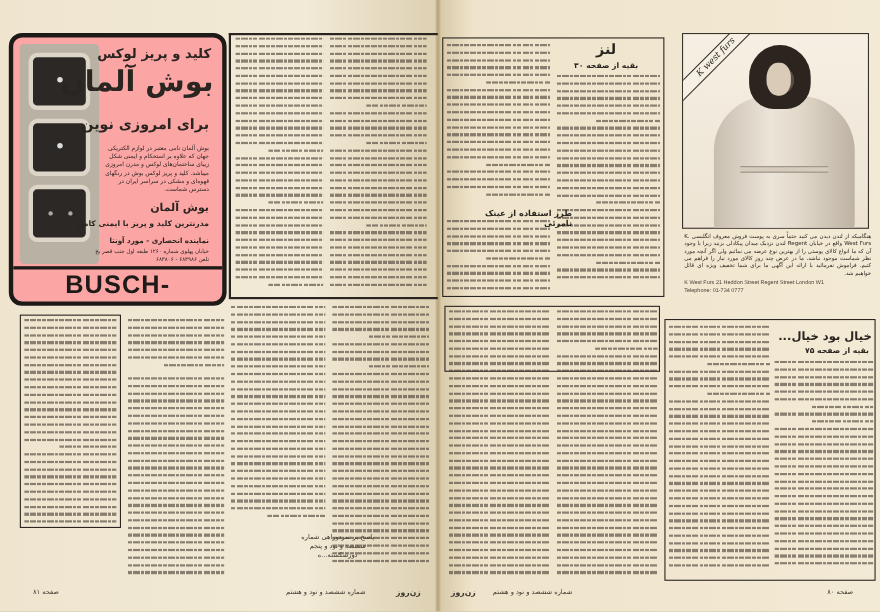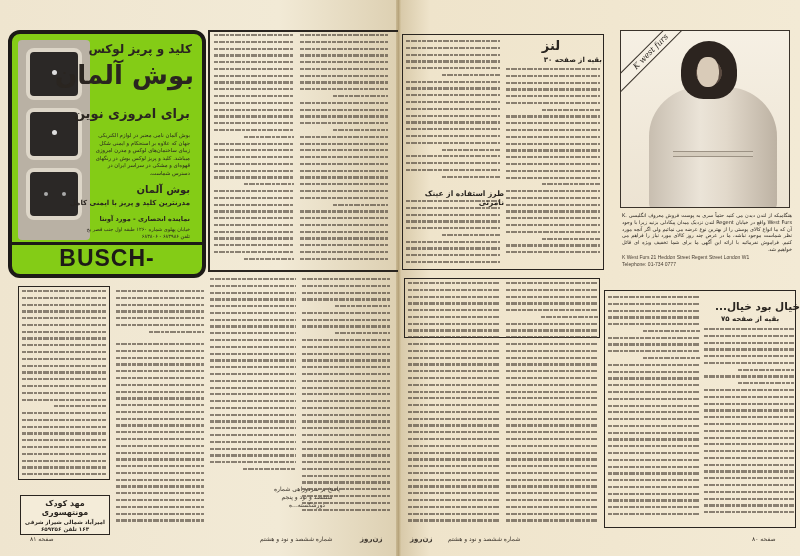--- a/index.html
+++ b/index.html
@@ -13,21 +13,21 @@
   .fold { position: absolute; left: 396px; top: 0; width: 5px; height: 556px; background: linear-gradient(90deg, #c9b994, #b7a47c, #d8c9a6); }
   .lines { position: absolute; overflow: hidden; }
   .lines i { display: block; height: 2.2px; margin-bottom: 4.6px; background: repeating-linear-gradient(90deg, #4a4036 0 4px, transparent 4px 5px, #4a4036 5px 11px, transparent 11px 12px, #4a4036 12px 15px, transparent 15px 16px); opacity: .62; }
   .lines i.short { width: 62%; margin-left: auto; }
   .lines i.gap { background: none; height: 1px; }
 
   .box { position: absolute; border: 1.5px solid #2a2520; }
   .rule { position: absolute; background: #2a2520; }
 
   
-  .ad-bj { position: absolute; left: 8px; top: 30px; width: 198px; height: 248px; border: 4px solid #1d1a17; border-radius: 12px; background: #84cc16; overflow: hidden; }
+  .ad-bj { position: absolute; left: 8px; top: 30px; width: 198px; height: 248px; border: 4px solid #1d1a17; border-radius: 12px; background: #fca5a5; overflow: hidden; }
   .bj-strip { position: absolute; left: 6px; top: 6px; width: 72px; height: 200px; background: #b9b1a4; border-radius: 4px; }
   .bj-switch { position: absolute; left: 8px; width: 56px; height: 52px; background: #2b2826; border-radius: 8px; border: 4px solid #ddd6c8; }
   .bj-switch .dot { position: absolute; left: 22px; top: 18px; width: 5px; height: 5px; border-radius: 50%; background: #ddd; }
   .bj-socket .hole { position: absolute; width: 4px; height: 4px; border-radius: 50%; background: #aaa; top: 20px; }
   .bj-title-1 { position: absolute; right: 10px; top: 8px; font-size: 12px; font-weight: bold; direction: rtl; }
   .bj-title-big { position: absolute; right: 8px; top: 26px; font-size: 26px; font-weight: bold; direction: rtl; letter-spacing: -1px; }
   .bj-title-3 { position: absolute; right: 12px; top: 72px; font-size: 13px; font-weight: bold; direction: rtl; }
   .bj-body { position: absolute; right: 12px; top: 98px; width: 100px; font-size: 5.4px; line-height: 7.6px; direction: rtl; text-align: right; }
   .bj-title-4 { position: absolute; right: 12px; top: 150px; font-size: 10px; font-weight: bold; direction: rtl; }
   .bj-title-5 { position: absolute; right: 12px; top: 165px; font-size: 7px; font-weight: bold; direction: rtl; }
@@ -36,26 +36,26 @@
   .bj-brand { position: absolute; left: 0; right: 0; bottom: 4px; height: 28px; border-top: 3px solid #1d1a17; text-align: center; font-family: "Liberation Sans", sans-serif; font-weight: bold; font-size: 23px; line-height: 26px; letter-spacing: 1px; color: #1d1a17; }
 
   
   .ad-kg { position: absolute; left: 20px; top: 495px; width: 90px; height: 40px; border: 1.5px solid #2a2520; background: #f4ecd9; direction: rtl; text-align: center; }
   .ad-kg .t1 { font-size: 8px; font-weight: bold; margin-top: 3px; }
   .ad-kg .t2 { font-size: 5.6px; font-weight: bold; margin-top: 2px; }
   .ad-kg .t3 { font-size: 5.6px; font-weight: bold; margin-top: 1px; }
 
   
   .lenz-title { position: absolute; left: 500px; top: 38px; width: 102px; text-align: center; font-size: 13px; font-weight: bold; direction: rtl; }
-  .lenz-sub { position: absolute; left: 500px; top: 56px; width: 102px; text-align: right; font-size: 7px; font-weight: bold; direction: rtl; }
-  .lenz-subhead { position: absolute; left: 412px; top: 189px; width: 92px; text-align: right; font-size: 7.5px; font-weight: bold; direction: rtl; }
+  .lenz-sub { position: absolute; left: 500px; top: 56px; width: 102px; text-align: center; font-size: 7px; font-weight: bold; direction: rtl; }
+  .lenz-subhead { position: absolute; left: 428px; top: 189px; width: 92px; text-align: right; font-size: 7.5px; font-weight: bold; direction: rtl; }
 
   
-  .kh-title { position: absolute; left: 700px; top: 300px; width: 100px; text-align: right; font-size: 10.5px; font-weight: bold; direction: rtl; }
-  .kh-sub { position: absolute; left: 710px; top: 315px; width: 80px; text-align: center; font-size: 7px; font-weight: bold; direction: rtl; }
+  .kh-title { position: absolute; left: 700px; top: 300px; width: 100px; text-align: center; font-size: 10.5px; font-weight: bold; direction: rtl; }
+  .kh-sub { position: absolute; left: 710px; top: 315px; width: 80px; text-align: right; font-size: 7px; font-weight: bold; direction: rtl; }
 
   
   .ad-furs { position: absolute; left: 612px; top: 30px; width: 186px; height: 238px; }
   .furs-frame { position: absolute; left: 8px; top: 0; width: 170px; height: 178px; border: 1px solid #3a332b; background: linear-gradient(180deg, #f6f0e4, #ece3d2); overflow: hidden; }
   .furs-banner { position: absolute; left: -30px; top: 14px; width: 120px; height: 14px; transform: rotate(-45deg); border-top: 1px solid #3a332b; border-bottom: 1px solid #3a332b; text-align: center; font-family: "DejaVu Serif", serif; font-style: italic; font-size: 8px; line-height: 12px; background: #f6f0e4; }
   .furs-hair { position: absolute; left: 60px; top: 10px; width: 56px; height: 58px; border-radius: 50% 50% 40% 40%; background: radial-gradient(circle at 50% 55%, #5a4a40 0 30%, #2c241f 31% 100%); }
   .furs-face { position: absolute; left: 76px; top: 26px; width: 22px; height: 30px; border-radius: 45%; background: #d9cbb8; }
   .furs-coat { position: absolute; left: 28px; top: 56px; width: 128px; height: 124px; border-radius: 40% 40% 6% 6%; background: linear-gradient(90deg, #c8beb0, #ebe4d8 40%, #e2d9cb 60%, #bdb2a3); }
   .furs-belt { position: absolute; left: 52px; top: 120px; width: 80px; height: 6px; background: #d5ccbd; border-top: 1px solid #9c9284; border-bottom: 1px solid #9c9284; }
   .furs-caption { position: absolute; left: 10px; top: 182px; width: 170px; font-size: 5px; line-height: 6.8px; direction: rtl; text-align: justify; }
@@ -310,25 +310,20 @@
       <i></i>
       <i></i>
       <i></i>
       <i></i>
       <i></i>
       <i></i>
       <i></i>
       <i></i>
   </div>
 
-  <div class="ad-kg">
-    <div class="t1">مهد کودک مونتهسوری</div>
-    <div class="t2">امیرآباد شمالی شیراز شرقی</div>
-    <div class="t3">۱۶۳ تلفن ۶۵۹۲۵۶</div>
-  </div>
 
   <div class="footer" style="left:30px;">صفحه ۸۱</div>
   <div class="footer" style="left:260px;">شماره ششصد و نود و هشتم</div>
   <div class="footer logo" style="left:360px;">ز‌ن‌ر‌و‌ز</div>
 
   <div class="box" style="left:402px; top:34px; width:202px; height:236px;"></div>
   <div class="lenz-title">لنز</div>
   <div class="lenz-sub">بقیه از صفحه ۳۰</div>
   <div class="lines" style="left:506px; top:68px; width:94px; height:198px;">
     <i></i>

